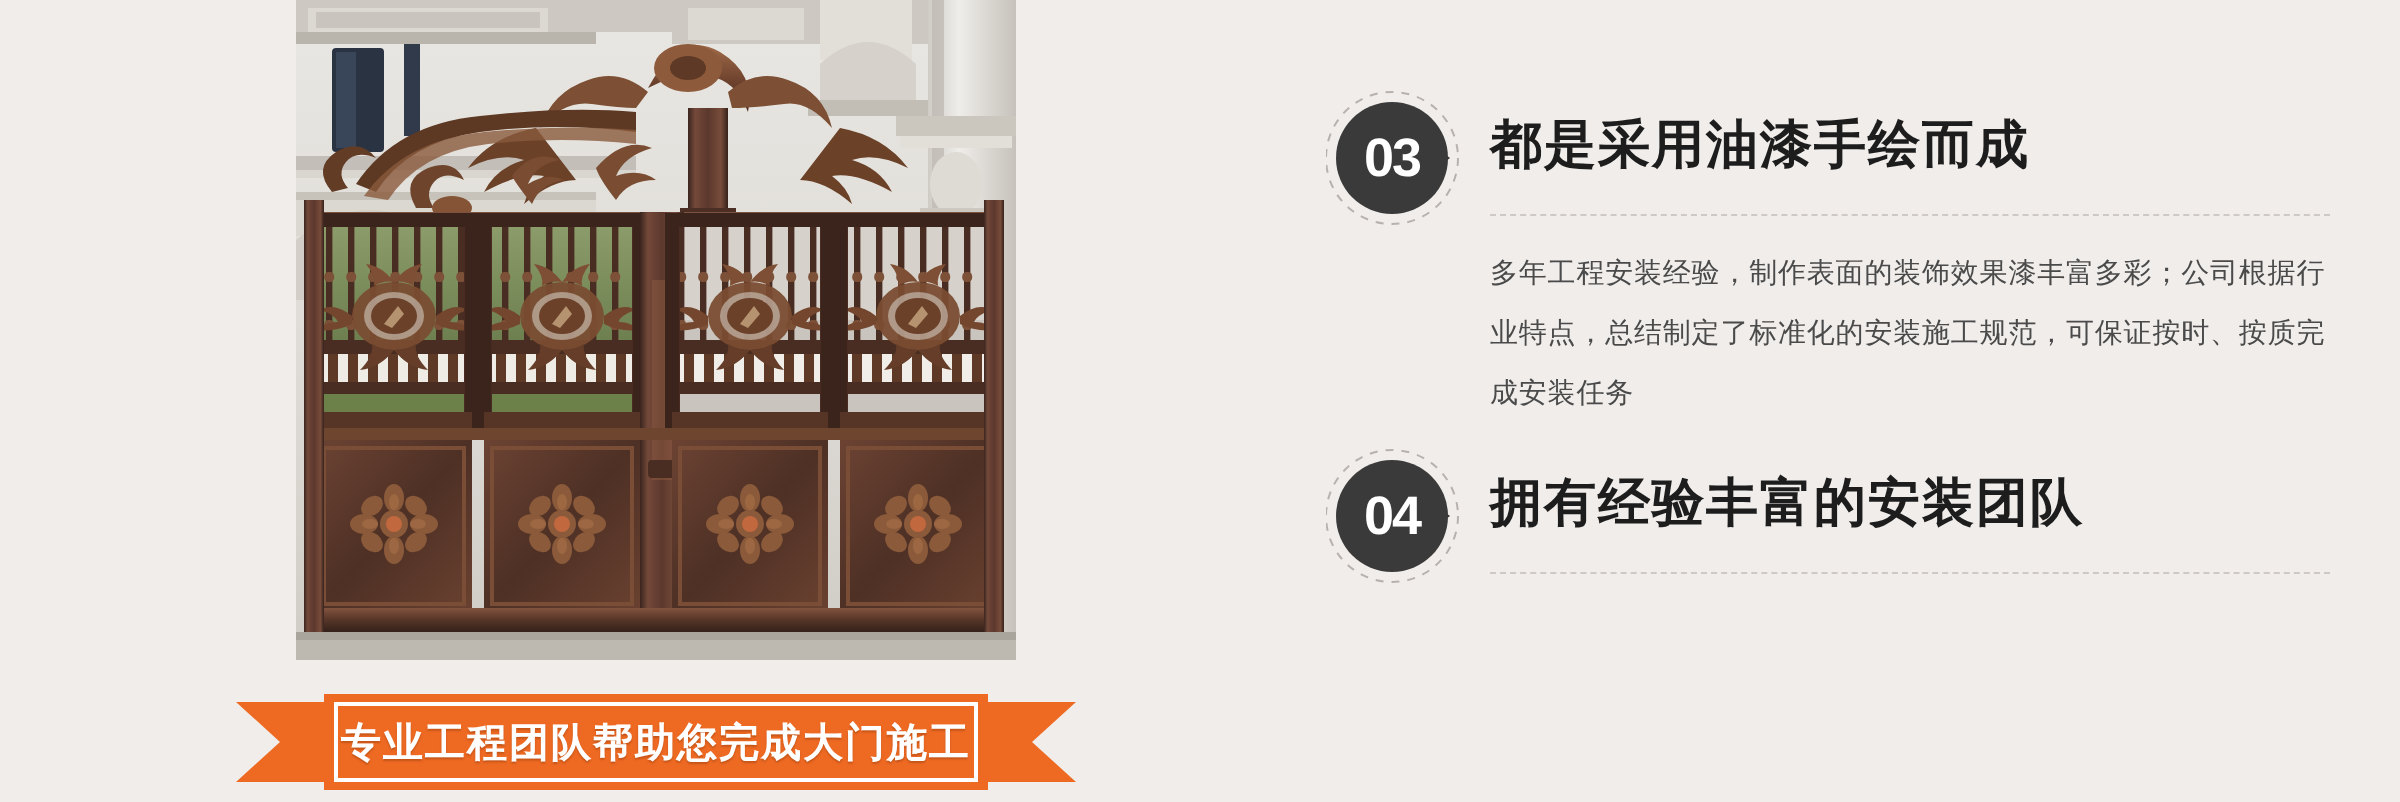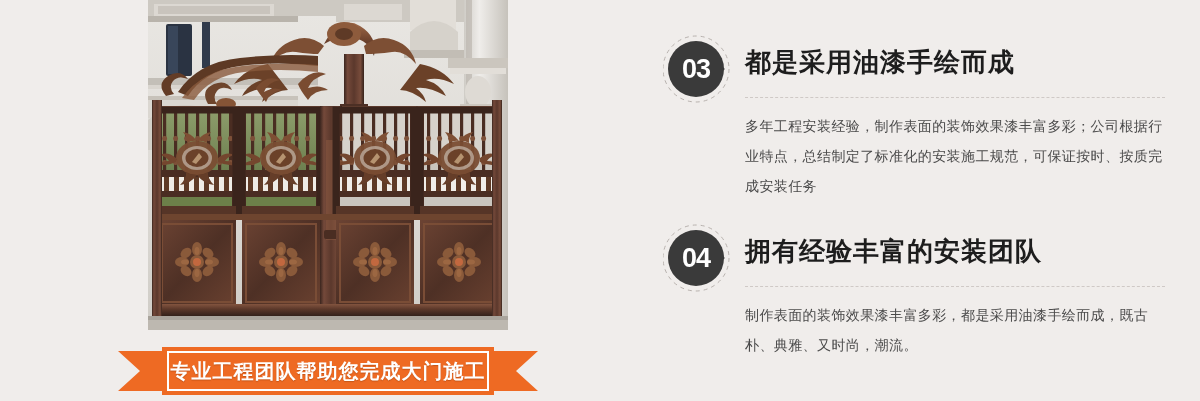--- a/index.html
+++ b/index.html
@@ -71,21 +71,21 @@
     left: 663px;
     top: 0;
     width: 520px;
     height: 401px;
   }
   .feature-block {
     position: absolute;
     left: 0;
     width: 520px;
   }
-  .feature-block.block-1 { top: 33px; }
+  .feature-block.block-1 { top: 43px; }
   .feature-block.block-2 { top: 222px; }
 
   .feature-head {
     position: relative;
     height: 72px;
   }
 
   .badge {
     position: absolute;
     left: 0;
@@ -461,16 +461,15 @@
         <svg class="badge-svg" viewBox="0 0 72 72">
           <circle cx="33" cy="36" r="33" fill="none" stroke="#b8b2ae" stroke-width="1" stroke-dasharray="4 4"></circle>
           <path d="M62 36 L50 27 L50 45 Z" fill="#3a3a3a"></path>
           <circle cx="33" cy="36" r="28" fill="#3a3a3a"></circle>
         </svg>
         <div class="badge-num">04</div>
       </div>
       <div class="feature-title">拥有经验丰富的安装团队</div>
       <div class="divider"></div>
     </div>
-    <div class="feature-body">制作表面的装饰效果漆丰富多彩，都是采用油漆手绘而成，既古朴、典雅、又时尚，潮流。</div>
   </div>
 
 </div>
 
 </body></html>

